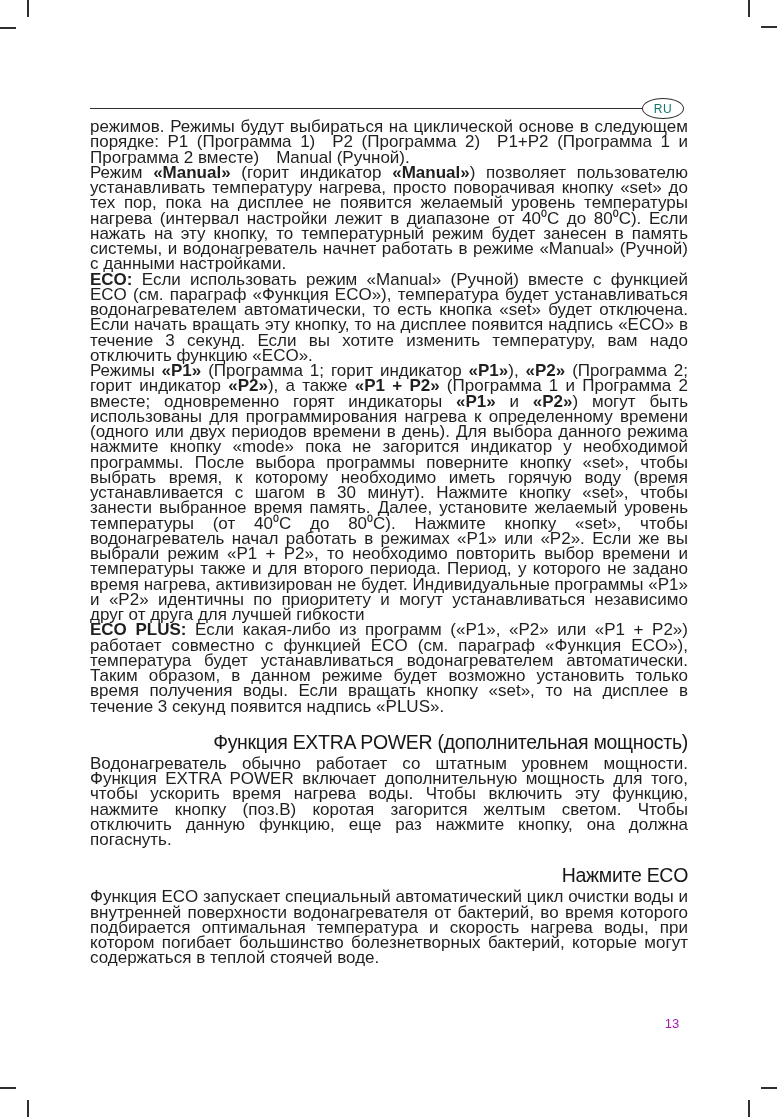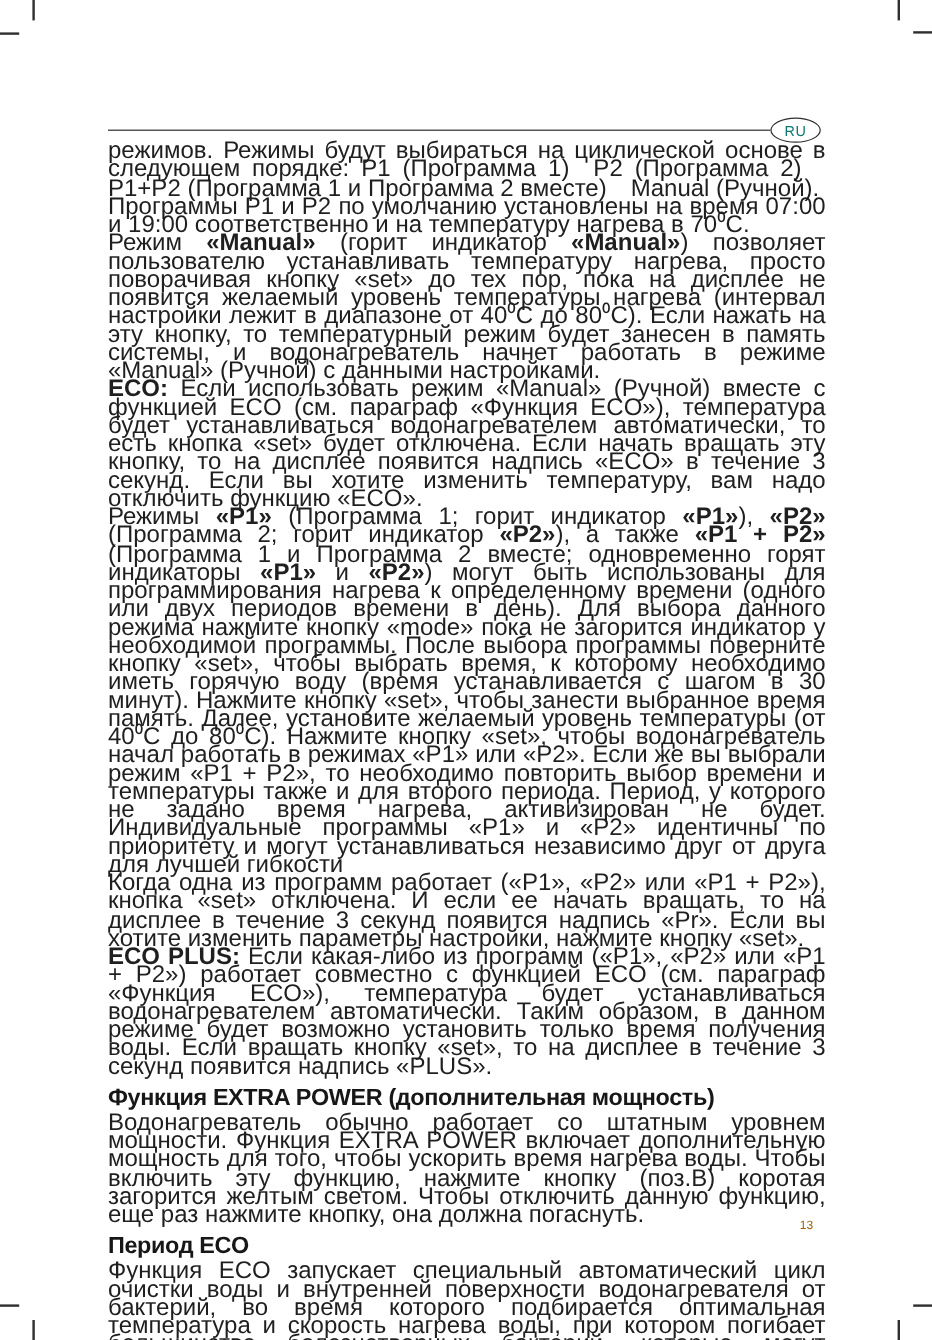--- a/index.html
+++ b/index.html
@@ -39,39 +39,39 @@
     display: flex; align-items: center; justify-content: center;
     font-size: 12px; letter-spacing: 0.5px; color: #0f766e;
     box-sizing: border-box;
     background: #fff;
   }
   .content {
     position: absolute; left: 90px; top: 119px; width: 598px;
   }
   .para {
     margin: 0;
-    font-size: 20px;
+    font-size: 17px;
     line-height: 15.25px;
     text-align: justify;
     color: #1f1f1f;
   }
   .bold { font-weight: bold; }
   .heading {
-    margin: 7px 0 3px 0;
+    margin: 17px 0 3px 0;
     font-size: 19.5px;
     line-height: 22px;
-    font-weight: bold;
+    font-weight: normal;
     letter-spacing: -0.3px;
     color: #171717;
-    text-align: left;
+    text-align: right;
   }
   .page-number {
     position: absolute; left: 659px; top: 1016px;
     width: 26px; text-align: center;
-    font-size: 10px; color: #a16207;
+    font-size: 13px; color: #a21caf;
   }
 </style>
 </head>
 <body>
 
 <div class="page">
 
   <div class="mark tl-v"></div>
   <div class="mark tl-h"></div>
   <div class="mark tr-v"></div>
@@ -82,27 +82,25 @@
   <div class="mark br-v"></div>
 
   <div class="header-rule"></div>
 
   <div class="ru-badge">
     <span>RU</span>
   </div>
 
   <div class="content">
       <p class="para"><span>режимов. Режимы будут выбираться на циклической основе в следующем порядке: P1 (Программа 1) P2 (Программа 2) P1+P2 (Программа 1 и Программа 2 вместе) Manual (Ручной).</span></p>
-      <p class="para"><span>Программы P1 и P2 по умолчанию установлены на время 07:00 и 19:00 соответственно и на температуру нагрева в 70⁰C.</span></p>
       <p class="para"><span>Режим </span><span class="bold">«Manual»</span><span> (горит индикатор </span><span class="bold">«Manual»</span><span>) позволяет пользователю устанавливать температуру нагрева, просто поворачивая кнопку «set» до тех пор, пока на дисплее не появится желаемый уровень температуры нагрева (интервал настройки лежит в диапазоне от 40⁰C до 80⁰C). Если нажать на эту кнопку, то температурный режим будет занесен в память системы, и водонагреватель начнет работать в режиме «Manual» (Ручной) с данными настройками.</span></p>
       <p class="para"><span class="bold">ECO: </span><span>Если использовать режим «Manual» (Ручной) вместе с функцией ECO (см. параграф «Функция ECO»), температура будет устанавливаться водонагревателем автоматически, то есть кнопка «set» будет отключена. Если начать вращать эту кнопку, то на дисплее появится надпись «ECO» в течение 3 секунд. Если вы хотите изменить температуру, вам надо отключить функцию «ECO».</span></p>
       <p class="para"><span>Режимы </span><span class="bold">«P1»</span><span> (Программа 1; горит индикатор </span><span class="bold">«P1»</span><span>), </span><span class="bold">«P2»</span><span> (Программа 2; горит индикатор </span><span class="bold">«P2»</span><span>), а также </span><span class="bold">«P1 + P2»</span><span> (Программа 1 и Программа 2 вместе; одновременно горят индикаторы </span><span class="bold">«P1»</span><span> и </span><span class="bold">«P2»</span><span>) могут быть использованы для программирования нагрева к определенному времени (одного или двух периодов времени в день). Для выбора данного режима нажмите кнопку «mode» пока не загорится индикатор у необходимой программы. После выбора программы поверните кнопку «set», чтобы выбрать время, к которому необходимо иметь горячую воду (время устанавливается с шагом в 30 минут). Нажмите кнопку «set», чтобы занести выбранное время память. Далее, установите желаемый уровень температуры (от 40⁰C до 80⁰C). Нажмите кнопку «set», чтобы водонагреватель начал работать в режимах «P1» или «P2». Если же вы выбрали режим «P1 + P2», то необходимо повторить выбор времени и температуры также и для второго периода. Период, у которого не задано время нагрева, активизирован не будет. Индивидуальные программы «P1» и «P2» идентичны по приоритету и могут устанавливаться независимо друг от друга для лучшей гибкости</span></p>
-      <p class="para"><span>Когда одна из программ работает («P1», «P2» или «P1 + P2»), кнопка «set» отключена. И если ее начать вращать, то на дисплее в течение 3 секунд появится надпись «Pr». Если вы хотите изменить параметры настройки, нажмите кнопку «set».</span></p>
       <p class="para"><span class="bold">ECO PLUS: </span><span>Если какая-либо из программ («P1», «P2» или «P1 + P2») работает совместно с функцией ECO (см. параграф «Функция ECO»), температура будет устанавливаться водонагревателем автоматически. Таким образом, в данном режиме будет возможно установить только время получения воды. Если вращать кнопку «set», то на дисплее в течение 3 секунд появится надпись «PLUS».</span></p>
       <h2 class="heading"><span>Функция EXTRA POWER (дополнительная мощность)</span></h2>
       <p class="para"><span>Водонагреватель обычно работает со штатным уровнем мощности. Функция EXTRA POWER включает дополнительную мощность для того, чтобы ускорить время нагрева воды. Чтобы включить эту функцию, нажмите кнопку (поз.В) коротая загорится желтым светом. Чтобы отключить данную функцию, еще раз нажмите кнопку, она должна погаснуть.</span></p>
-      <h2 class="heading"><span>Период ECO</span></h2>
+      <h2 class="heading"><span>Нажмите ECO</span></h2>
       <p class="para"><span>Функция ECO запускает специальный автоматический цикл очистки воды и внутренней поверхности водонагревателя от бактерий, во время которого подбирается оптимальная температура и скорость нагрева воды, при котором погибает большинство болезнетворных бактерий, которые могут содержаться в теплой стоячей воде.</span></p>
     </div>
 
   <div class="page-number">13</div>
 
 </div>
 
 </body></html>

